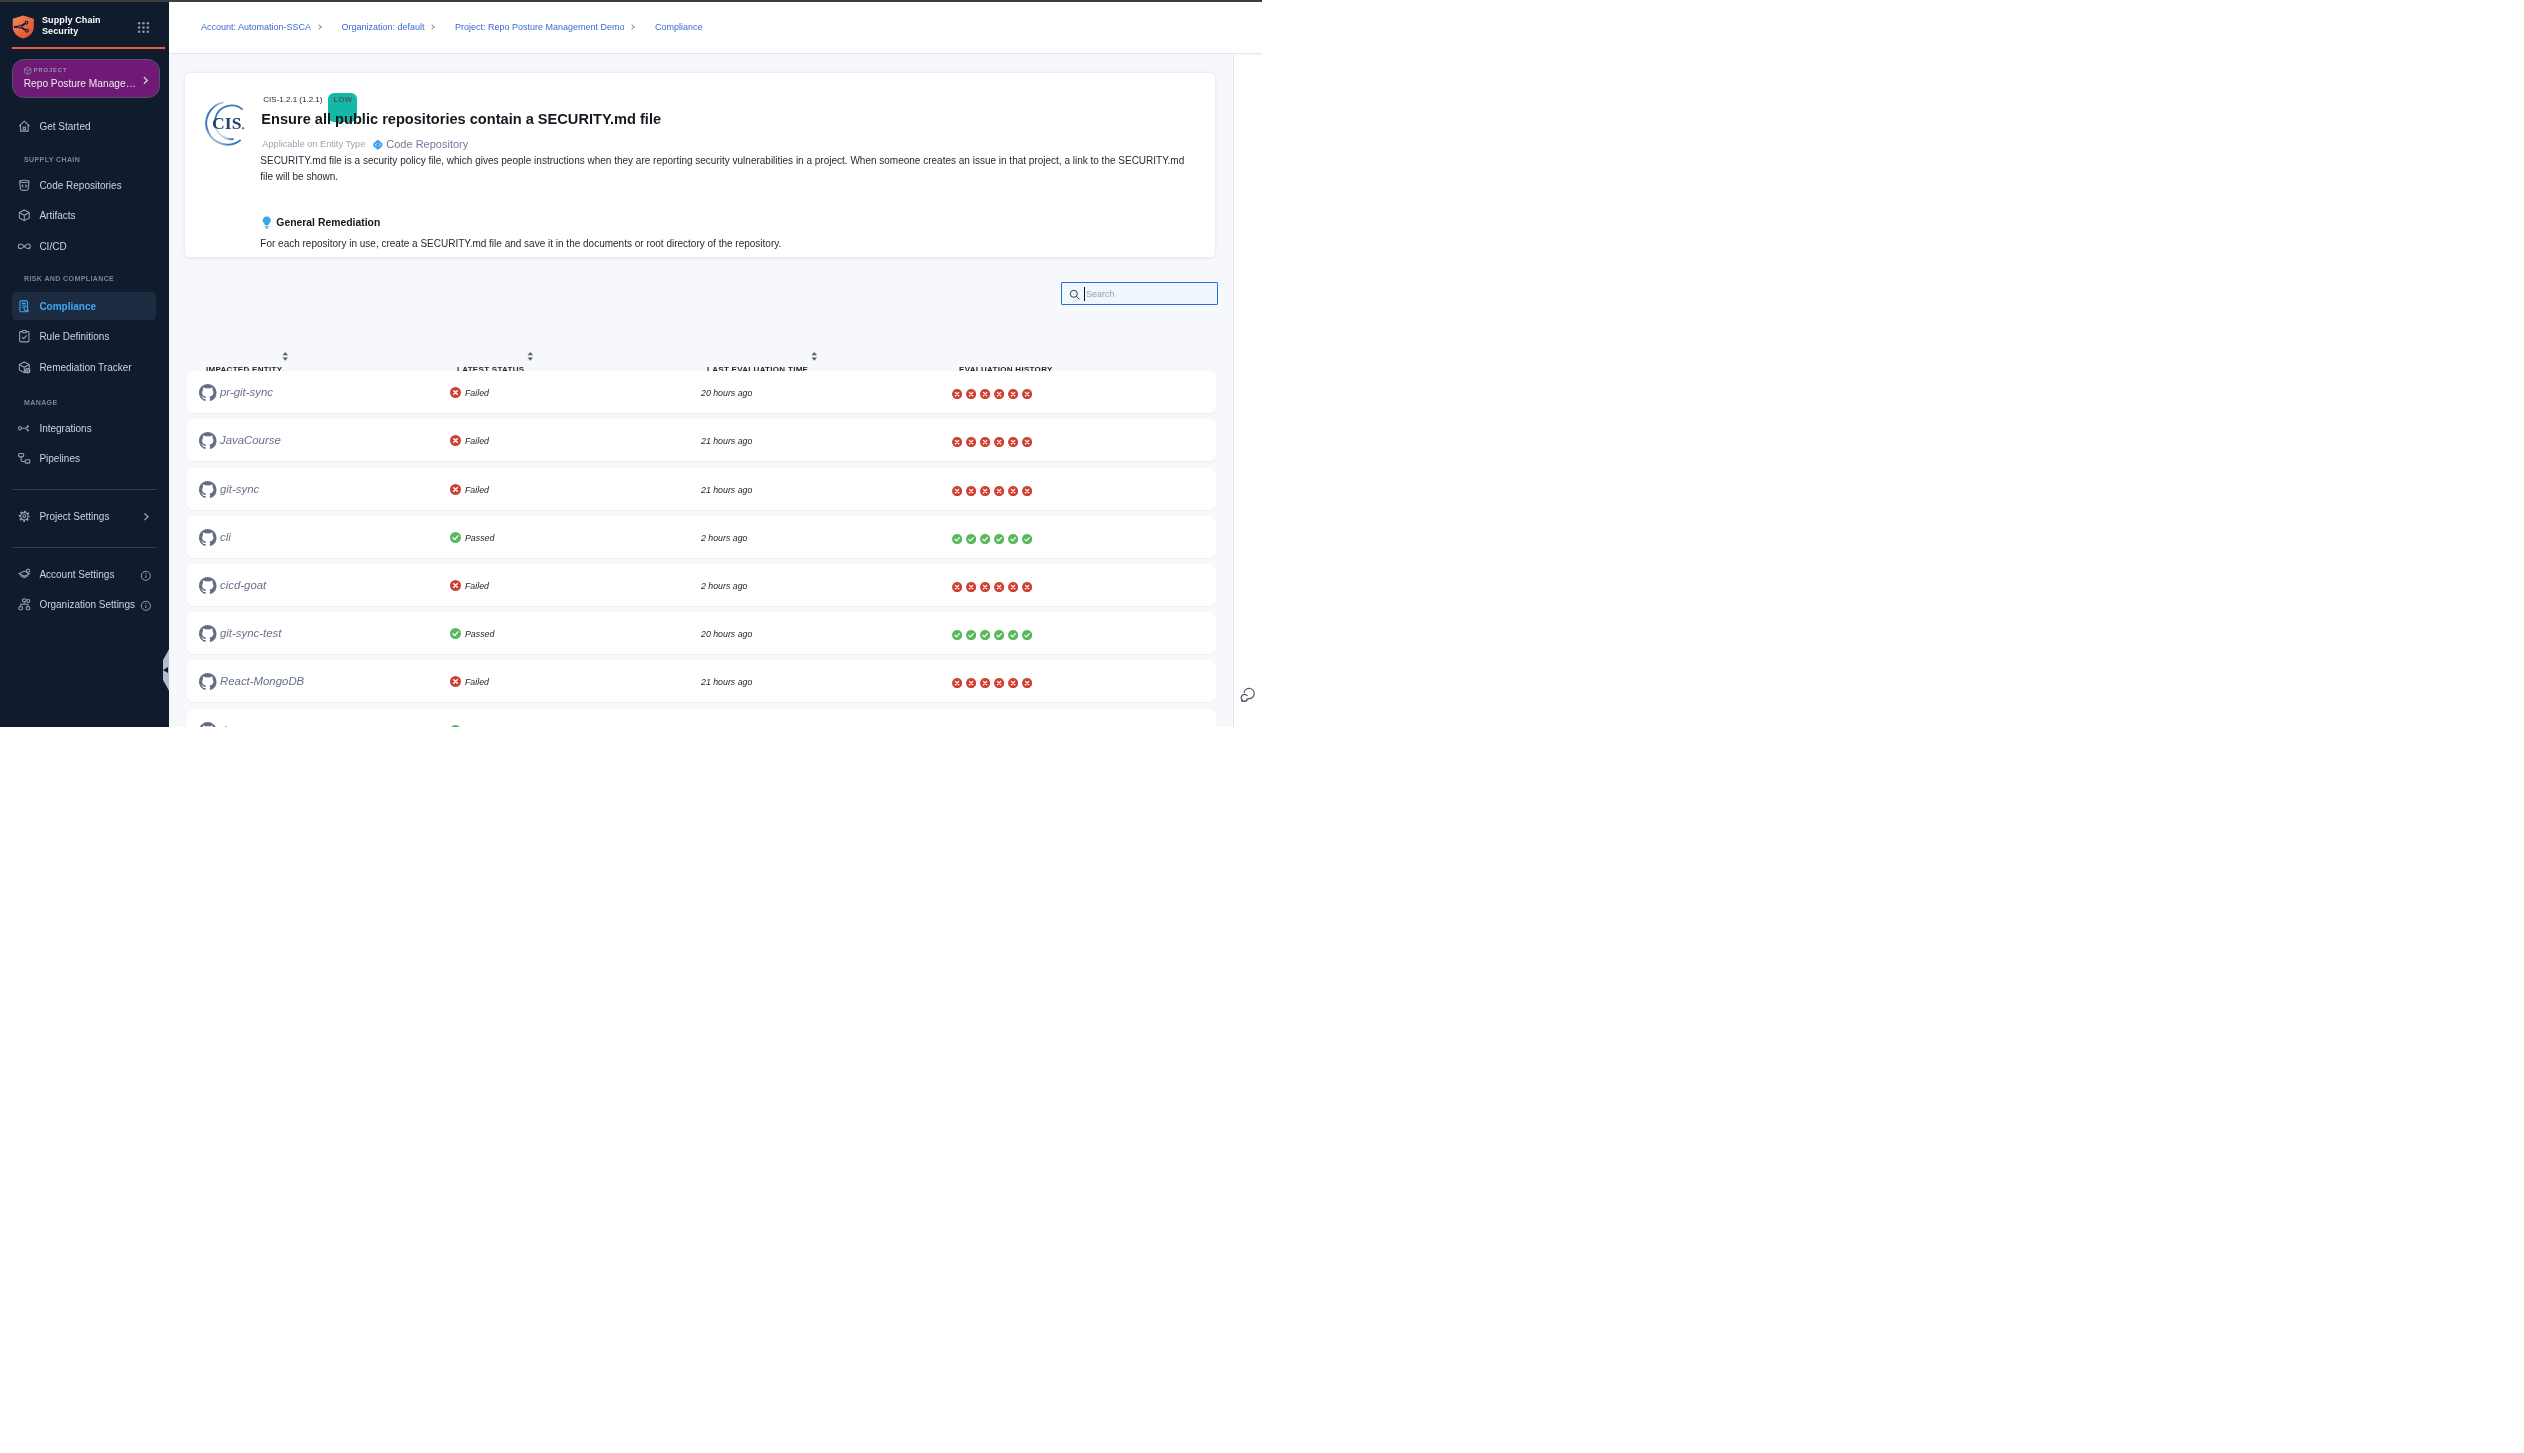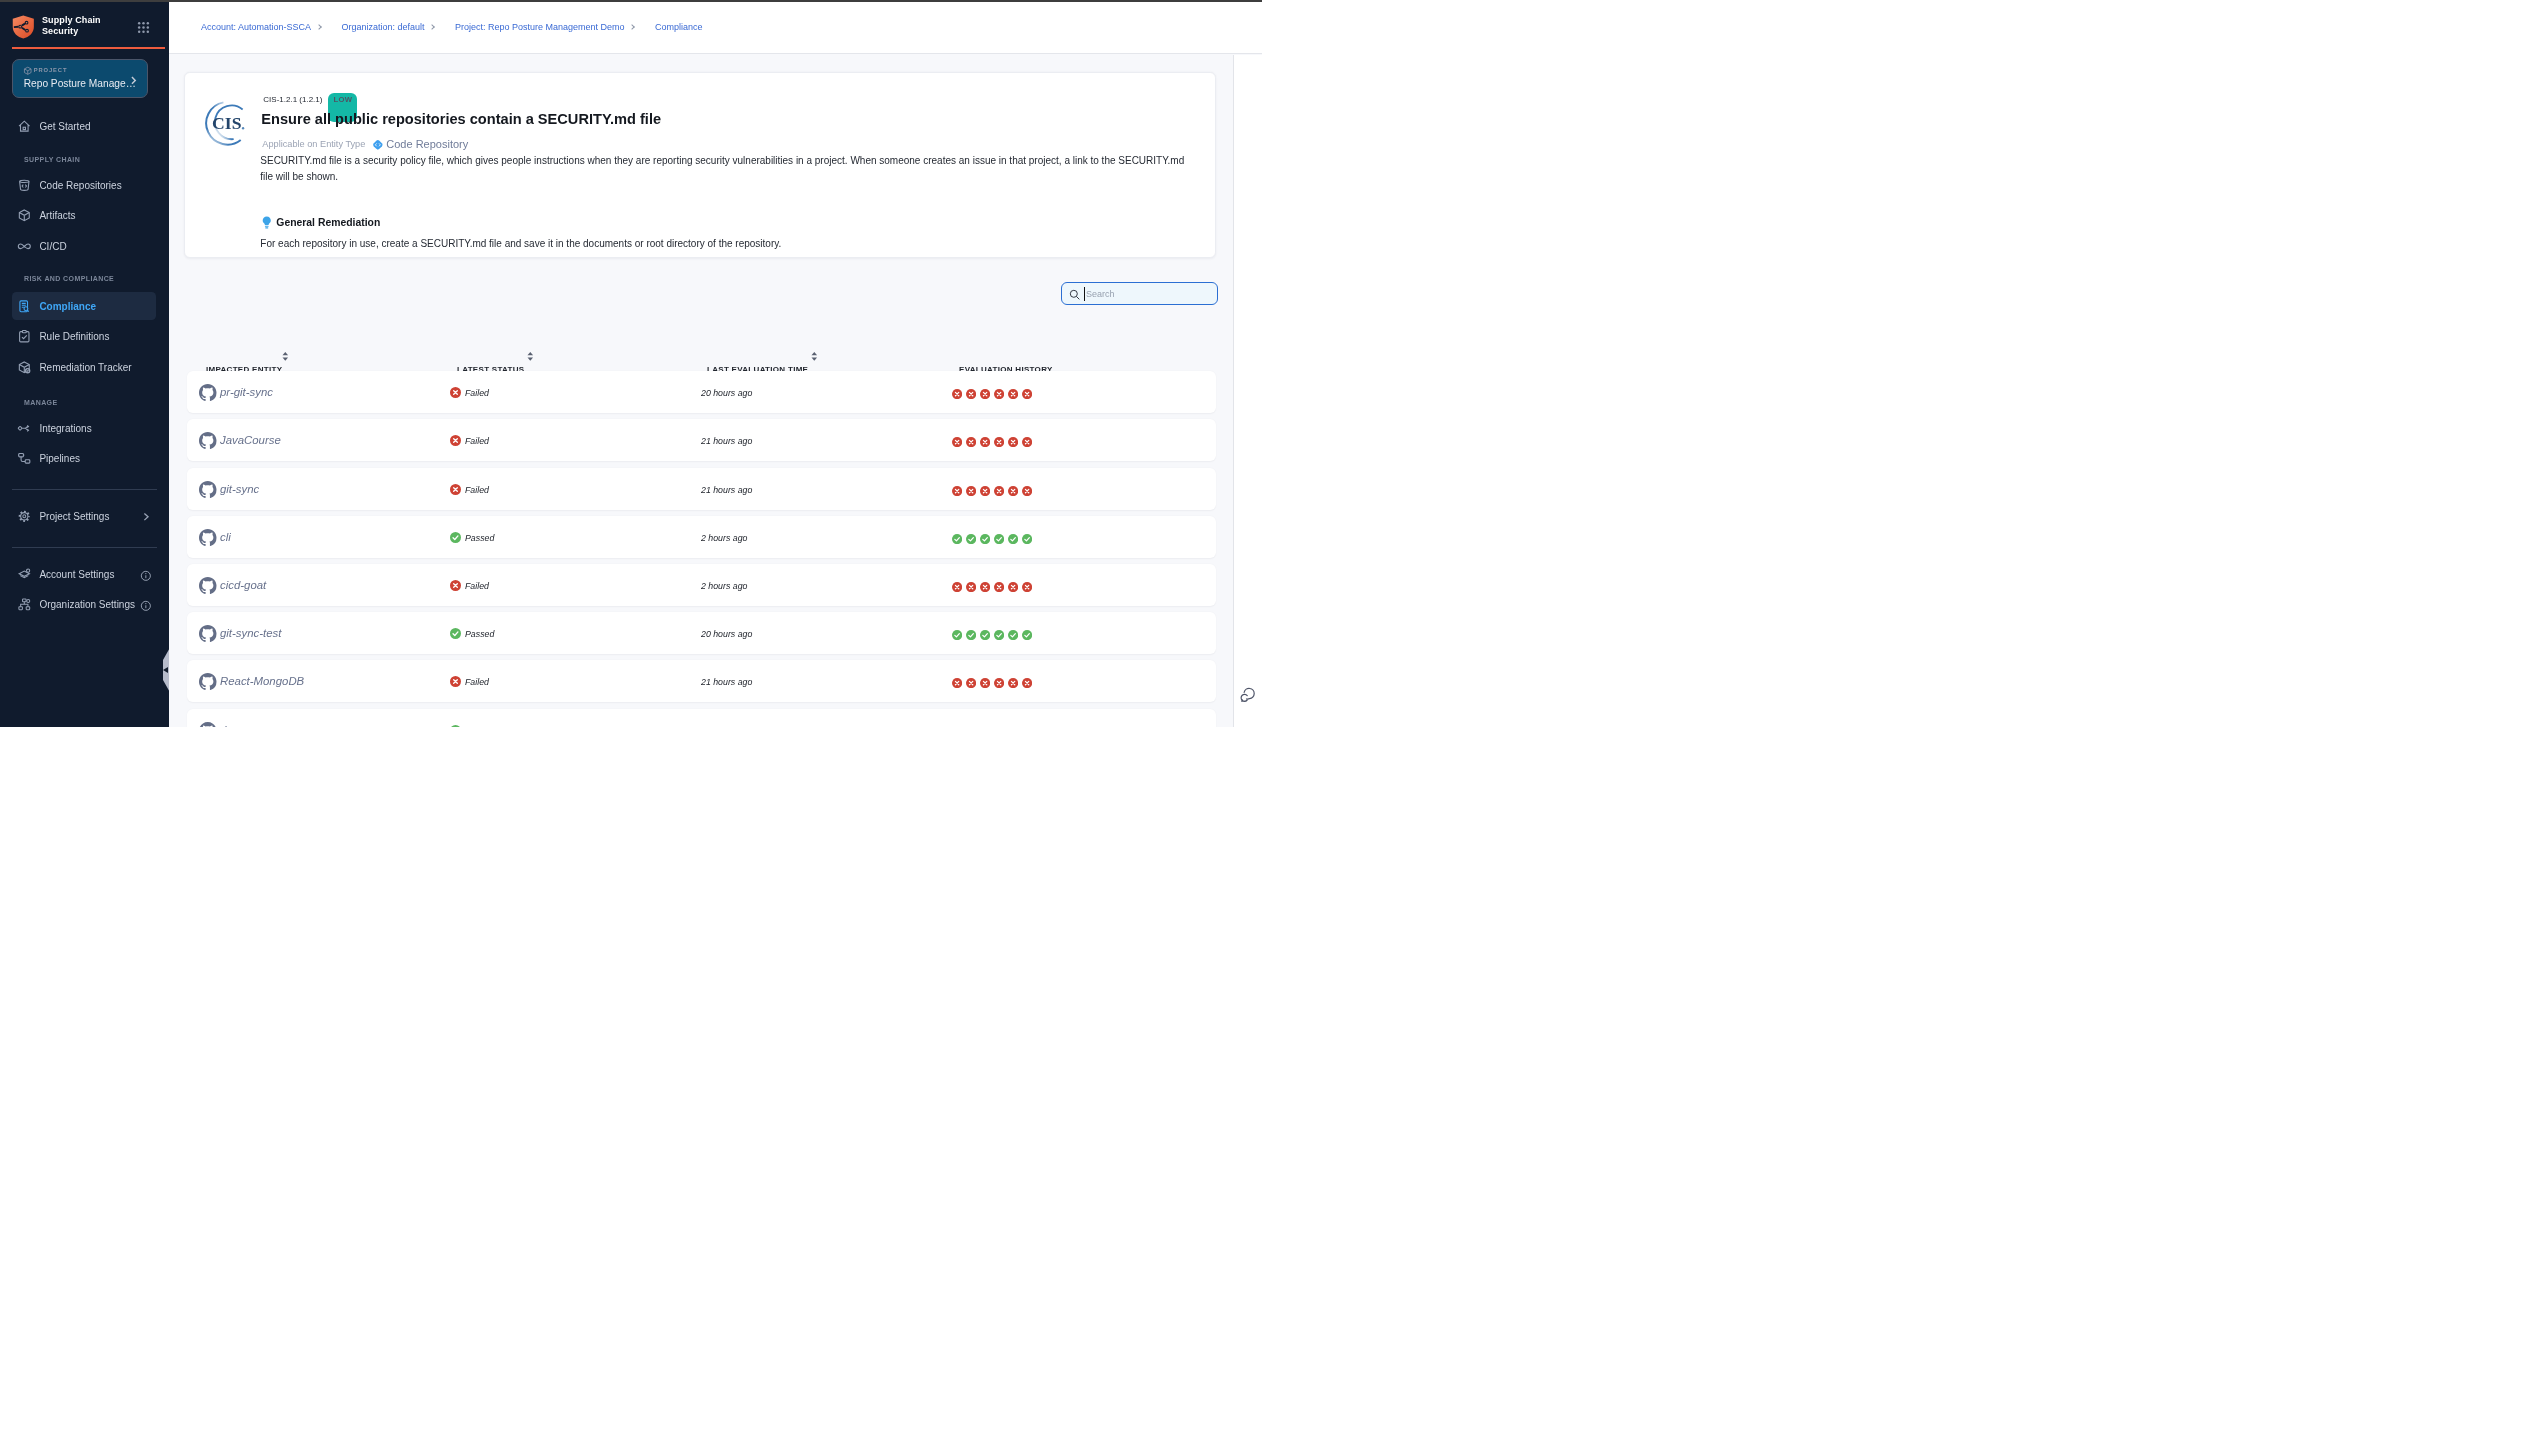--- a/index.html
+++ b/index.html
@@ -5,21 +5,21 @@
   * { margin:0; padding:0; box-sizing:border-box; }
   html,body { width:1262px; height:727px; overflow:hidden; font-family:"Liberation Sans",sans-serif; background:#fff; }
   .abs { position:absolute; }
   #stage { position:relative; width:1262px; height:727px; }
   
   #topstrip { left:0; top:0; width:1262px; height:2.2px; background:#3e3e3e; z-index:50; }
   
   #sb { left:0; top:0; width:169px; height:727px; background:#101b2d; z-index:5; }
   #sb .hdr-title { position:absolute; left:42px; top:15.3px; color:#fff; font-size:9px; font-weight:bold; line-height:10.6px; letter-spacing:0.1px; }
   #orangeline { position:absolute; left:11.7px; top:47px; width:153px; height:1.5px; background:#ee5c3e; }
-  #projbox { position:absolute; left:11.7px; top:59px; width:136px; height:39px; background:#0c4a6e; border:0.7px solid #4b5569; border-radius:7px; }
+  #projbox { position:absolute; left:11.7px; top:59px; width:148px; height:39px; background:#701a75; border:0.7px solid #4b5569; border-radius:12px; }
   #projbox .plabel { position:absolute; left:21px; top:6.6px; font-size:5.8px; font-weight:bold; letter-spacing:0.9px; color:#8d97ab; }
   #projbox .pname { position:absolute; left:11px; top:17.5px; font-size:10.2px; color:#e7eaf1; }
   .navlabel { position:absolute; left:24px; font-size:7px; font-weight:bold; letter-spacing:0.4px; color:#7b8699; }
   .nav { position:absolute; left:7.3px; width:155px; height:25px; display:flex; align-items:center; color:#ccd3df; font-size:10px; }
   .nav .ic { width:14.6px; height:14.6px; margin-left:10.2px; margin-right:7.3px; flex:none; }
   .nav.sel { background:#1d2b41; border-radius:4.4px; color:#3fa7f7; font-weight:bold; left:12.4px; width:144px; }
   .nav.sel .ic { margin-left:5.1px; }
   .sbdivider { position:absolute; left:11.7px; width:145px; height:0.7px; background:#303c51; }
   .nav .right-ic { position:absolute; right:10.2px; width:11.7px; height:11.7px; }
   #sbbottom { position:absolute; left:0; top:633px; width:169px; height:94px; background:#141f31; box-shadow:0 -2.2px 3.7px rgba(0,0,0,.4); }
@@ -27,21 +27,21 @@
   #collapsearrow { position:absolute; left:163px; top:667px; width:0; height:0; border-right:5px solid #141e2e; border-top:3.1px solid transparent; border-bottom:3.1px solid transparent; z-index:7; }
   
   #main { left:169px; top:0; width:1093px; height:727px; background:#f7f8fb; }
   #crumbs { position:absolute; left:0; top:0; width:1093px; height:54px; background:#fff; border-bottom:0.7px solid #e4e6eb; font-size:9px; display:flex; align-items:center; }
   #crumbs a { color:#3a6ad4; text-decoration:none;margin-left:14px; }
   #crumbs .sep { display:inline-block; width:4px; height:4px; border-top:1.2px solid #8e97a8; border-right:1.2px solid #8e97a8; transform:rotate(45deg); margin:0 6.6px 0 5.8px; }
   #rail { position:absolute; left:1064px; top:55px; width:28.5px; height:672px; background:#fff; border-left:0.7px solid #e2e4e9; }
   
   #card { position:absolute; left:15.3px; top:72px; width:1032px; height:186px; background:#fff; border:0.7px solid #ebedf2; border-radius:5.8px; box-shadow:0 0.7px 2.2px rgba(30,40,60,.06); }
   
-  #search { position:absolute; left:892px; top:282px; width:157px; height:23.4px; background:#eef7fc; border:1.2px solid #2b6fd3; border-radius:6px; }
+  #search { position:absolute; left:892px; top:282px; width:157px; height:23.4px; background:#eef7fc; border:1.2px solid #2b6fd3; border-radius:1px; }
   #search .ph { position:absolute; left:24px; top:5.8px; font-size:9px; color:#98a2b0; }
   #search .caret { position:absolute; left:22px; top:4.4px; width:1.1px; height:14px; background:#111; }
   
   .th { position:absolute; font-size:8px; font-weight:bold; letter-spacing:0.3px; color:#22262e; top:365px;margin-left:7px; }
   .row { position:absolute; left:18px; width:1029px; height:42px; background:#fff; border-radius:5.8px; box-shadow:0 0.7px 1.5px rgba(30,40,60,.05);font-style:italic; }
   .row .gh { position:absolute; left:12px; top:13px; width:17.5px; height:17.5px; }
   .row .name { position:absolute; left:33px; top:14.6px; font-size:11.4px; color:#67718c; }
   .row .sticon { position:absolute; left:263px; top:16.4px; width:11px; height:11px; }
   .row .sttext { position:absolute; left:278px; top:17px; font-size:8.8px; color:#22262e; }
   .row .time { position:absolute; left:514px; top:17px; font-size:8.8px; color:#22262e; }

